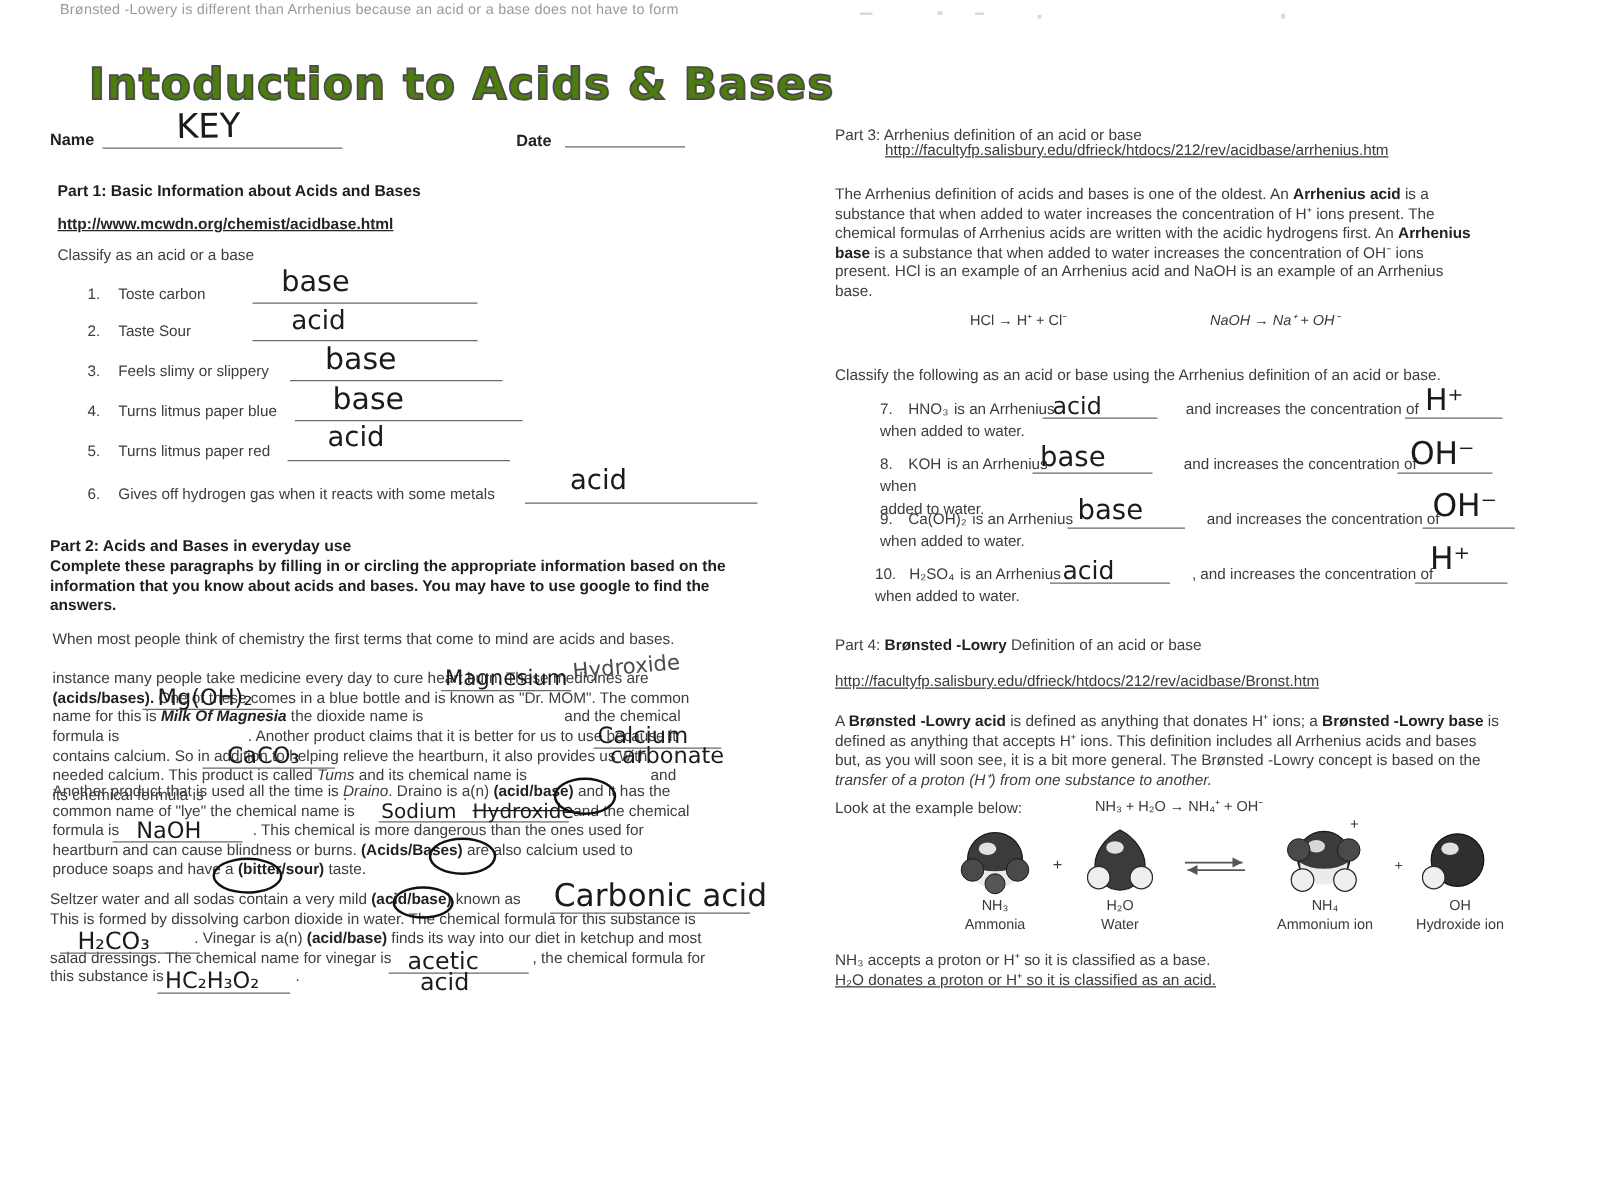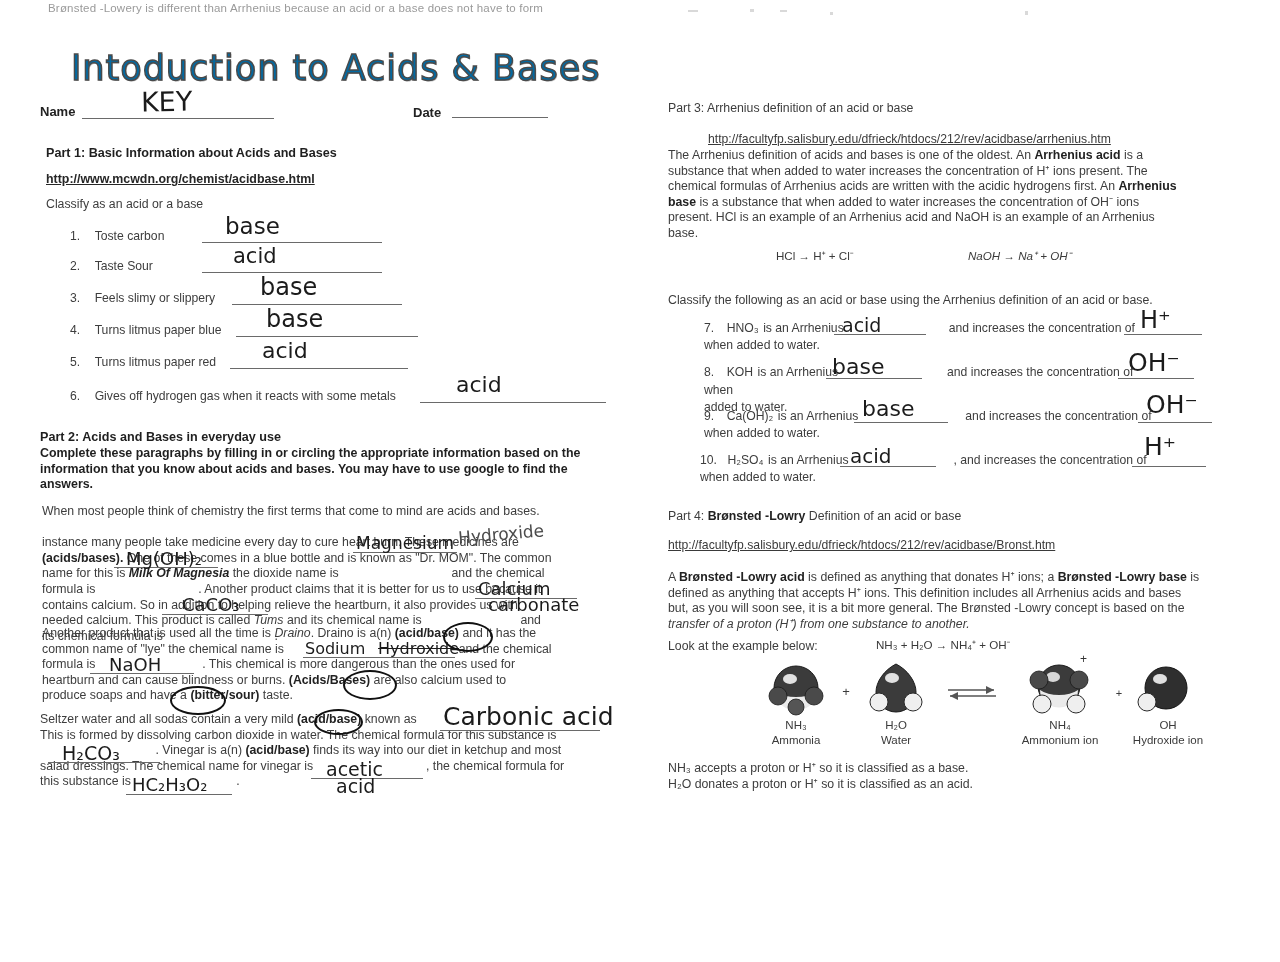--- a/index.html
+++ b/index.html
@@ -29,22 +29,22 @@
   }
   .bleed-r{
     position:absolute;left:680px;top:6px;width:360px;height:12px;
   }
   .speck{position:absolute;background:#d9d9d9;}
 
   
   .title{
     position:absolute;left:45px;top:48px;
     font-family:"DejaVu Sans", sans-serif;
-    font-size:35px;font-weight:normal;letter-spacing:1px;
-    color:#0369a1;
+    font-size:35px;font-weight:bold;letter-spacing:1px;
+    color:#4d7c0f;
     -webkit-text-stroke:1.4px #4a4a4a;
     text-shadow:1px 1px 0 #bdbdbd;
     white-space:nowrap;
   }
 
   
   .lbl{position:absolute;font-size:13px;font-weight:bold;color:#222;}
   .rule{position:absolute;border-bottom:1.3px solid #6a6a6a;}
   .hand{
     font-family:"DejaVu Sans", sans-serif;
@@ -248,21 +248,21 @@
     <span class="hand" style="left:300px;top:758px;font-size:19px;">acetic</span>
     <span class="hand" style="left:310px;top:775px;font-size:19px;">acid</span>
 
     <span class="rule" style="left:100px;top:794px;width:106px;"></span>
     <span class="hand" style="left:106px;top:774px;font-size:18px;">HC₂H₃O₂</span>
   </div>
 
   <div class="colR">
 
     <div class="blk p" style="left:2px;top:100px;">Part 3: Arrhenius definition of an acid or base</div>
-    <div class="blk" style="left:2px;top:132px;font-size:12.2px;color:#3a3a3a;text-decoration:underline;padding-left:40px;">http://facultyfp.salisbury.edu/dfrieck/htdocs/212/rev/acidbase/arrhenius.htm</div>
+    <div class="blk" style="left:2px;top:113px;font-size:12.2px;color:#3a3a3a;text-decoration:underline;padding-left:40px;">http://facultyfp.salisbury.edu/dfrieck/htdocs/212/rev/acidbase/arrhenius.htm</div>
 
     <div class="blk p tight" style="left:2px;top:148px;width:540px;">
       <span>The Arrhenius definition of acids and bases is one of the oldest. An</span>
       <span class="b">Arrhenius acid</span>
       <span>is a</span><br>
       <span>substance that when added to water increases the concentration of H⁺ ions present. The</span><br>
       <span>chemical formulas of Arrhenius acids are written with the acidic hydrogens first. An</span>
       <span class="b">Arrhenius</span><br>
       <span class="b">base</span>
       <span>is a substance that when added to water increases the concentration of OH⁻ ions</span><br>
@@ -421,15 +421,15 @@
           <circle cx="13" cy="40" r="9" fill="#efefef" stroke="#2a2a2a" stroke-width="1"></circle>
         </svg>
       </div>
       <div class="mlabel" style="left:408px;top:58px;width:108px;">
         <div>OH</div>
         <div>Hydroxide ion</div>
       </div>
     </div>
 
     <div class="blk p" style="left:2px;top:760px;">NH₃ accepts a proton or H⁺ so it is classified as a base.</div>
-    <div class="blk p" style="left:2px;top:776px;">H₂O donates a proton or H⁺ so it is classified as an acid.</div>
+    <div class="blk p" style="left:2px;top:776px;text-decoration:underline;">H₂O donates a proton or H⁺ so it is classified as an acid.</div>
   </div>
 </div>
 
 </body></html>

